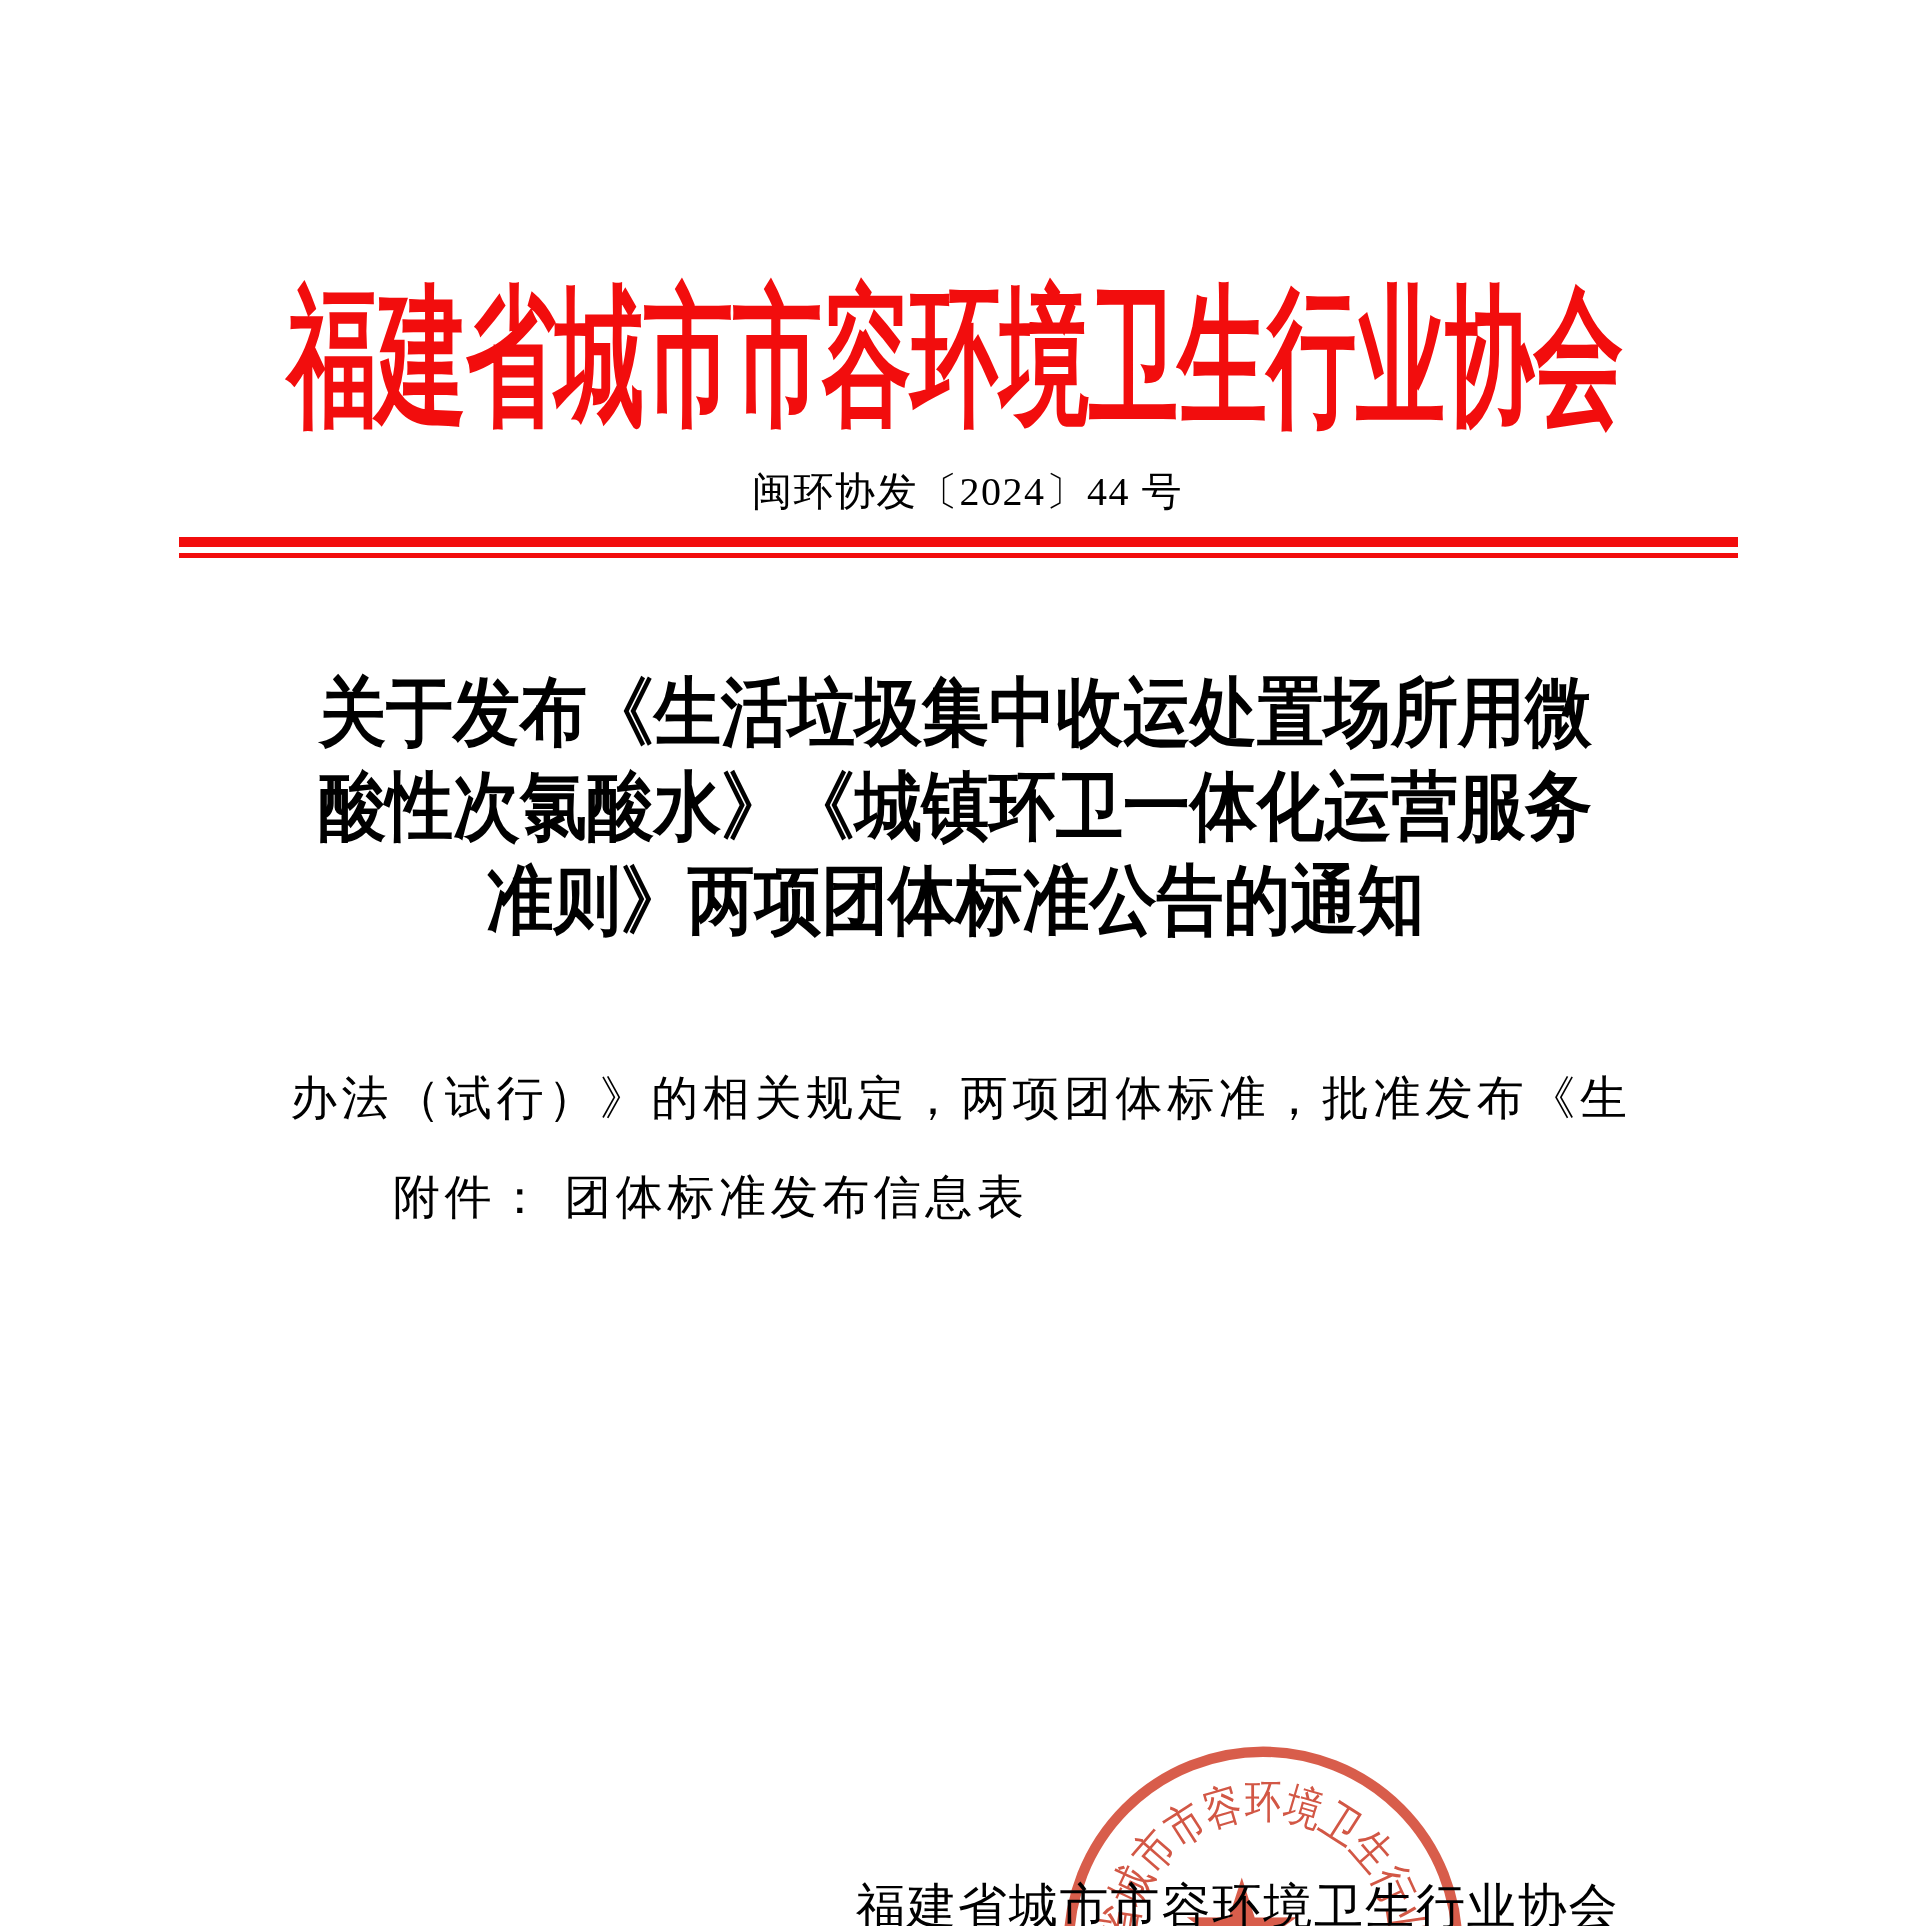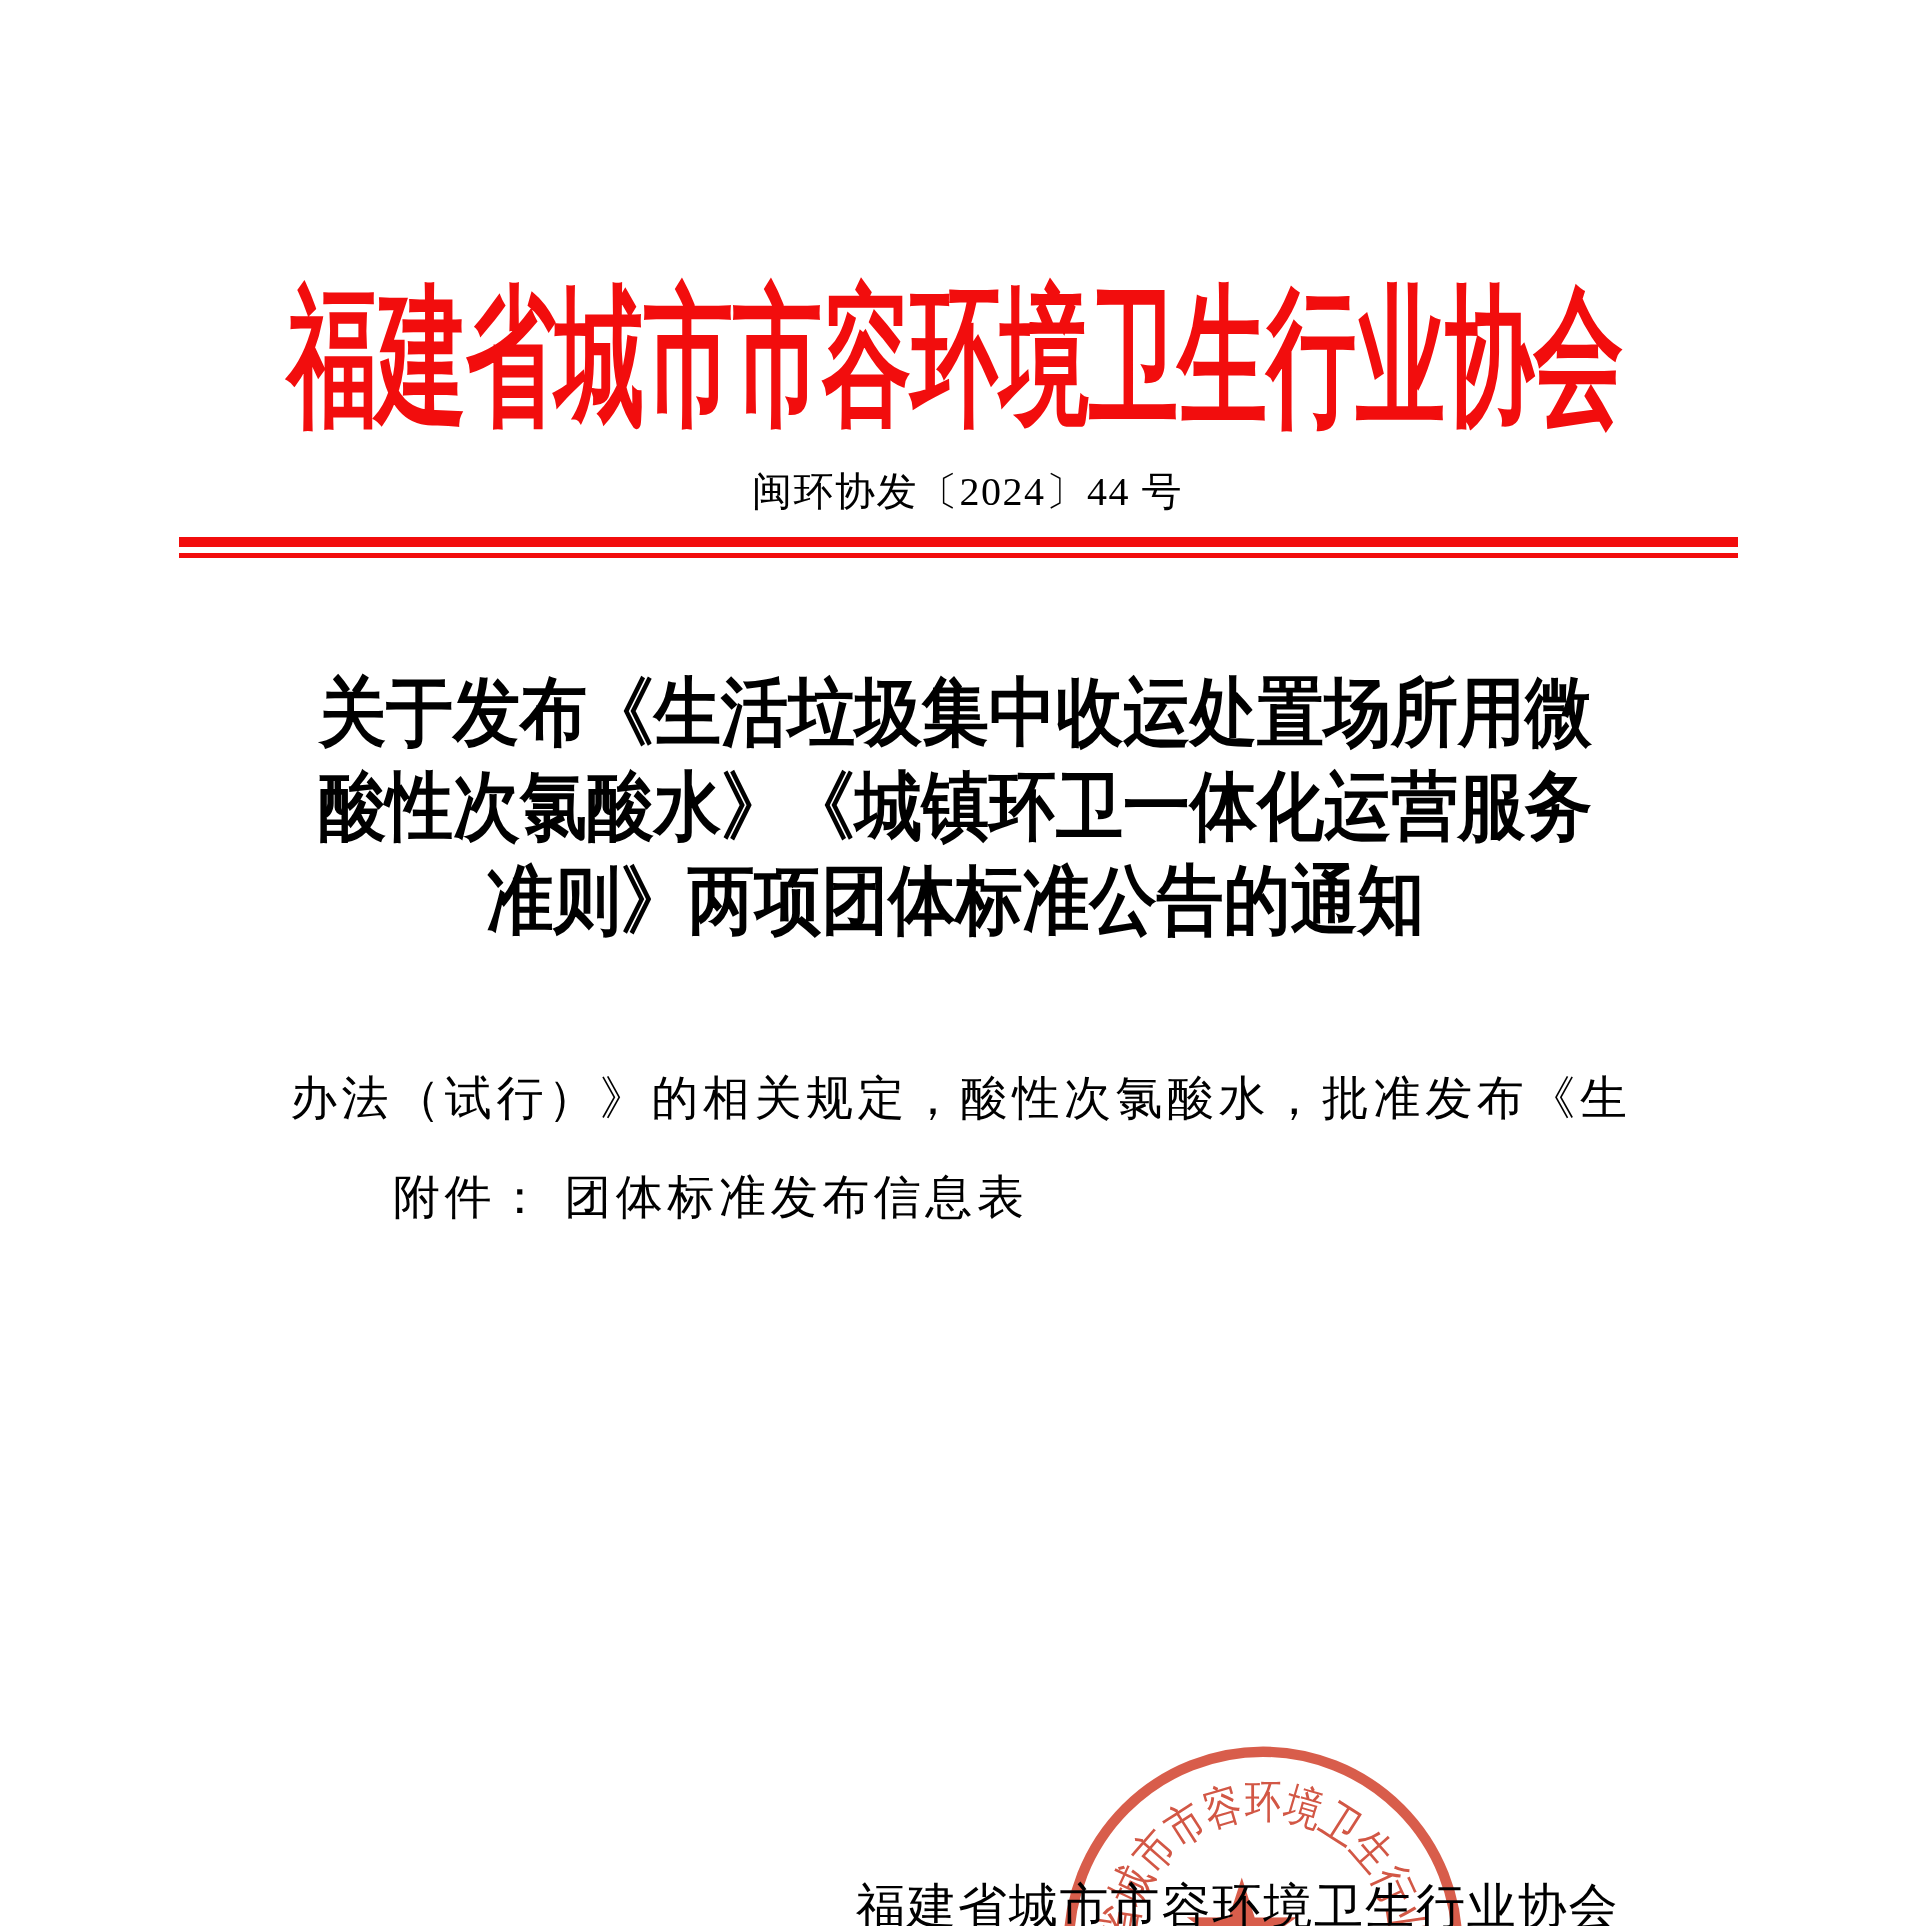--- a/index.html
+++ b/index.html
@@ -120,21 +120,21 @@
   <div class="rule rule-top-thick"></div>
   <div class="rule rule-top-thin"></div>
 
   <div class="title-block">
     <div>关于发布《生活垃圾集中收运处置场所用微</div>
     <div>酸性次氯酸水》《城镇环卫一体化运营服务</div>
     <div>准则》两项团体标准公告的通知</div>
   </div>
 
   <div class="body-block">
-    <div class="body-line">办法（试行）》的相关规定，酸性次氯酸水，批准发布《生</div>
+    <div class="body-line">办法（试行）》的相关规定，两项团体标准，批准发布《生</div>
     <div class="body-line indent">附件： 团体标准发布信息表</div>
   </div>
 
   <div class="signature-org">福建省城市市容环境卫生行业协会</div>
 
   <svg class="seal" viewBox="-550 -550 1100 1100" xmlns="http://www.w3.org/2000/svg">
     <defs>
       <path id="sealTextArc" d="M -277.7 187.3 A 335 335 0 1 1 277.7 187.3" fill="none"></path>
       <path id="sealNumArc" d="M -260.2 260.2 A 368 368 0 0 0 260.2 260.2" fill="none"></path>
     </defs>

